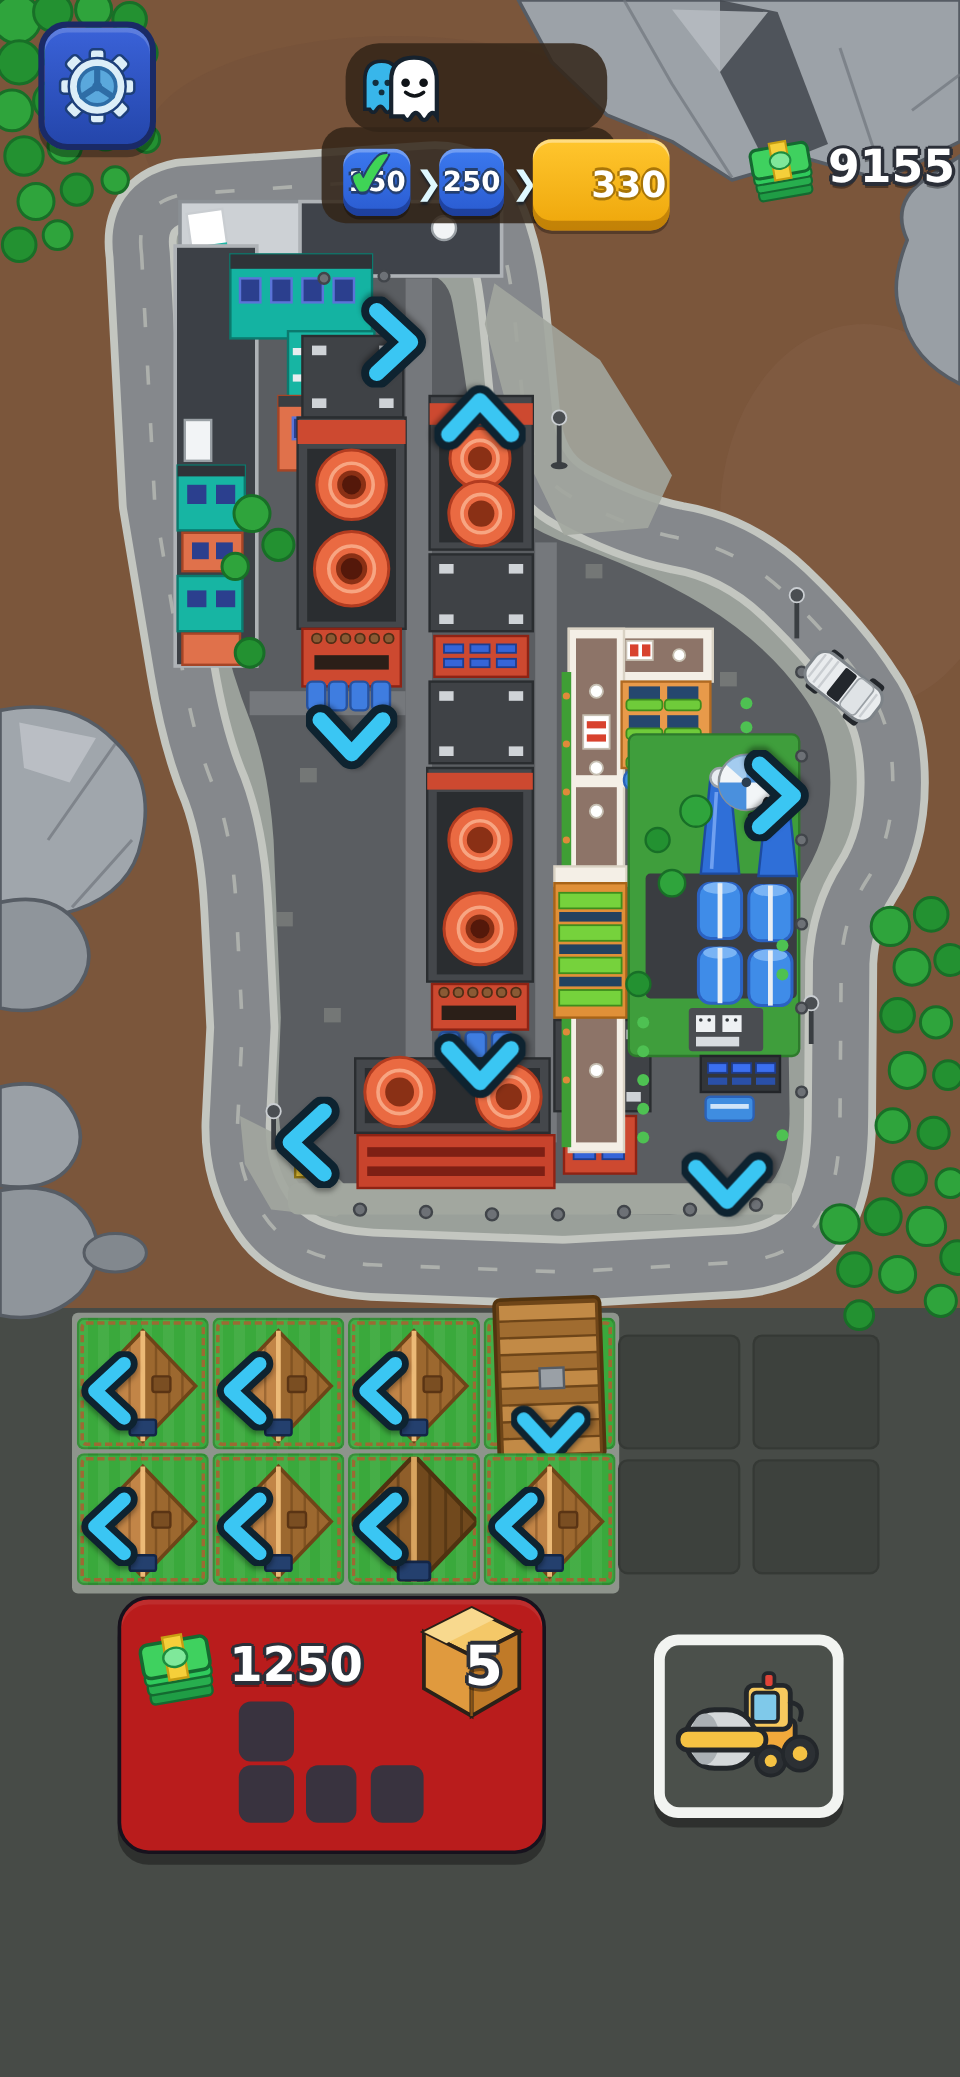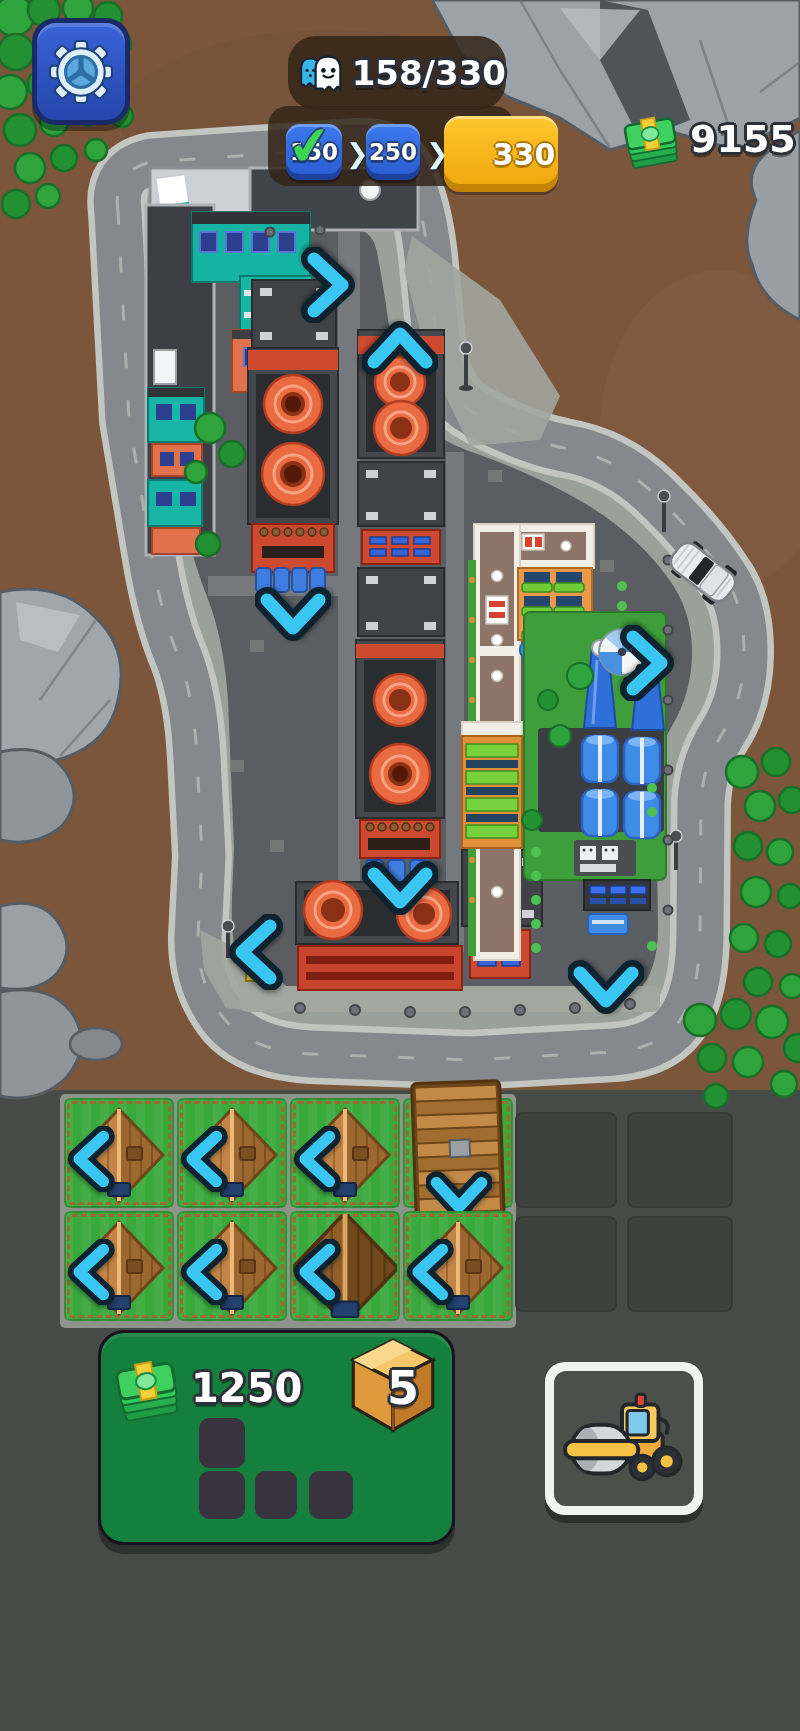--- a/index.html
+++ b/index.html
@@ -47,21 +47,21 @@
 
   
   .hcell{position:absolute;width:110px;height:110px;border-radius:6px;background:#3aa93c;
     background-image:repeating-linear-gradient(90deg,rgba(255,255,255,.06) 0 9px,transparent 9px 18px);
     box-shadow:inset 0 0 0 2px rgba(0,0,0,.18);cursor:pointer;}
   .hcell .fence{position:absolute;inset:3px;border:3px dashed #9c6a33;border-radius:5px;}
   .hcell svg.house-art{position:absolute;left:3px;top:3px;}
   .eslot{position:absolute;background:#3d413d;border-radius:8px;box-shadow:inset 0 0 0 2px rgba(0,0,0,.12);cursor:pointer;}
 
   
-  .panel{position:absolute;left:98px;top:1330px;width:357px;height:215px;background:#15803d;
+  .panel{position:absolute;left:98px;top:1330px;width:357px;height:215px;background:#b91c1c;
     border:3px solid #17121d;border-radius:26px;box-sizing:border-box;
     box-shadow:0 9px 0 rgba(0,0,0,.35), inset 0 4px 0 rgba(255,255,255,.08);}
   .panel .cash-ico{position:absolute;left:10px;top:18px;}
   .pmoney{position:absolute;left:90px;top:32px;font-size:40px;}
   .pbox{position:absolute;left:246px;top:2px;width:92px;height:100px;}
   .pbox .cnt{position:absolute;left:40px;top:26px;font-size:46px;}
   .pslot{position:absolute;background:#39333f;border-radius:10px;}
 
   
   .build-btn{position:absolute;left:545px;top:1362px;width:158px;height:153px;background:#f2f4f1;
@@ -581,21 +581,20 @@
             <circle cx="27" cy="24" r="2.6" fill="#123040"></circle>
         <circle cx="22" cy="32" r="2.4" fill="#123040"></circle>
       </g>
       <g>
         <path d="M30 52 V22 Q30 3 49 3 Q68 3 68 22 V52 q-3.5 -6 -7 0 q-3.5 6 -7 0 q-3.5 -6 -7 0 q-3.5 6 -7 0 Z" fill="#ffffff" stroke="#16222e" stroke-width="3.5"></path>
         <circle cx="42" cy="24" r="3.6" fill="#101418"></circle>
             <circle cx="57" cy="24" r="3.6" fill="#101418"></circle>
         <path d="M42 32 Q49.5 38 57 32" fill="none" stroke="#101418" stroke-width="3" stroke-linecap="round"></path>
       </g>
     </svg>
-    <span class="otext" style="font-size:34px;margin-left:6px">158/330</span>
   </div>
 
   <div class="milestone-bar"></div>
   <div class="badge blue" style="left:286px;top:124px;width:56px;height:56px">
     <span style="font-size:23px">150</span>
     <span class="check">✔</span>
   </div>
   <span class="msep" style="left:346px;top:138px">❯</span>
   <div class="badge blue" style="left:366px;top:124px;width:54px;height:56px">
     <span style="font-size:23px">250</span>

